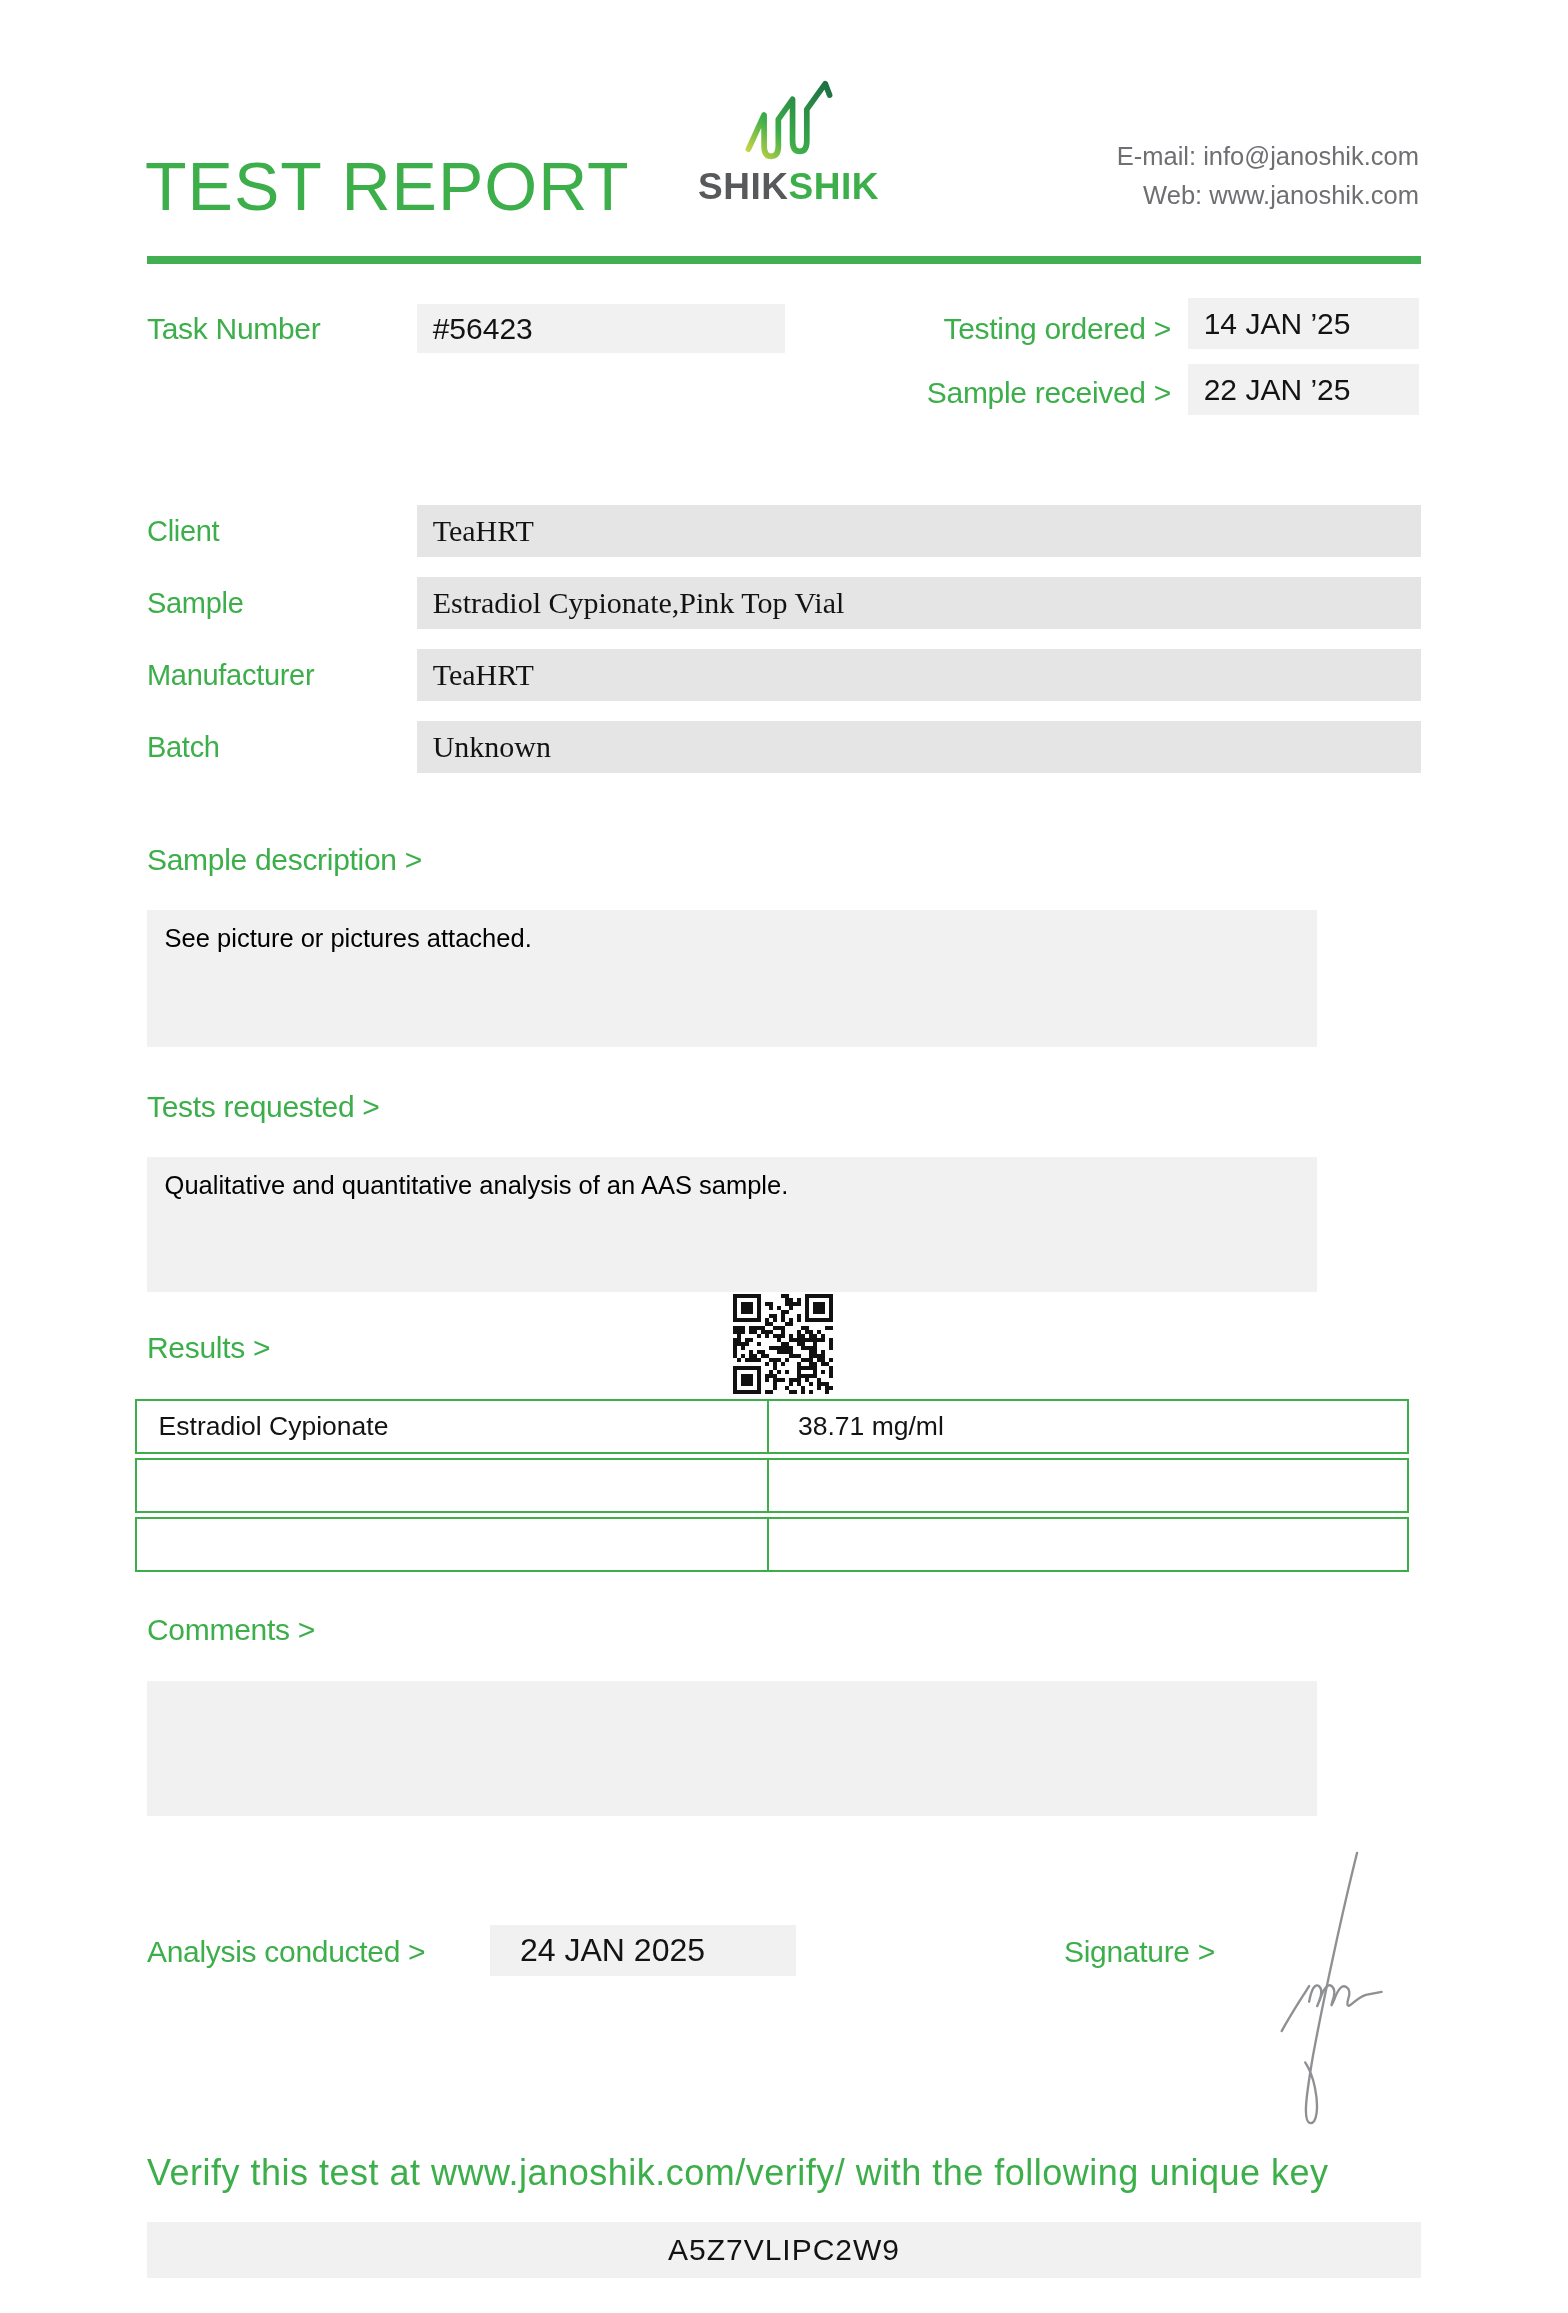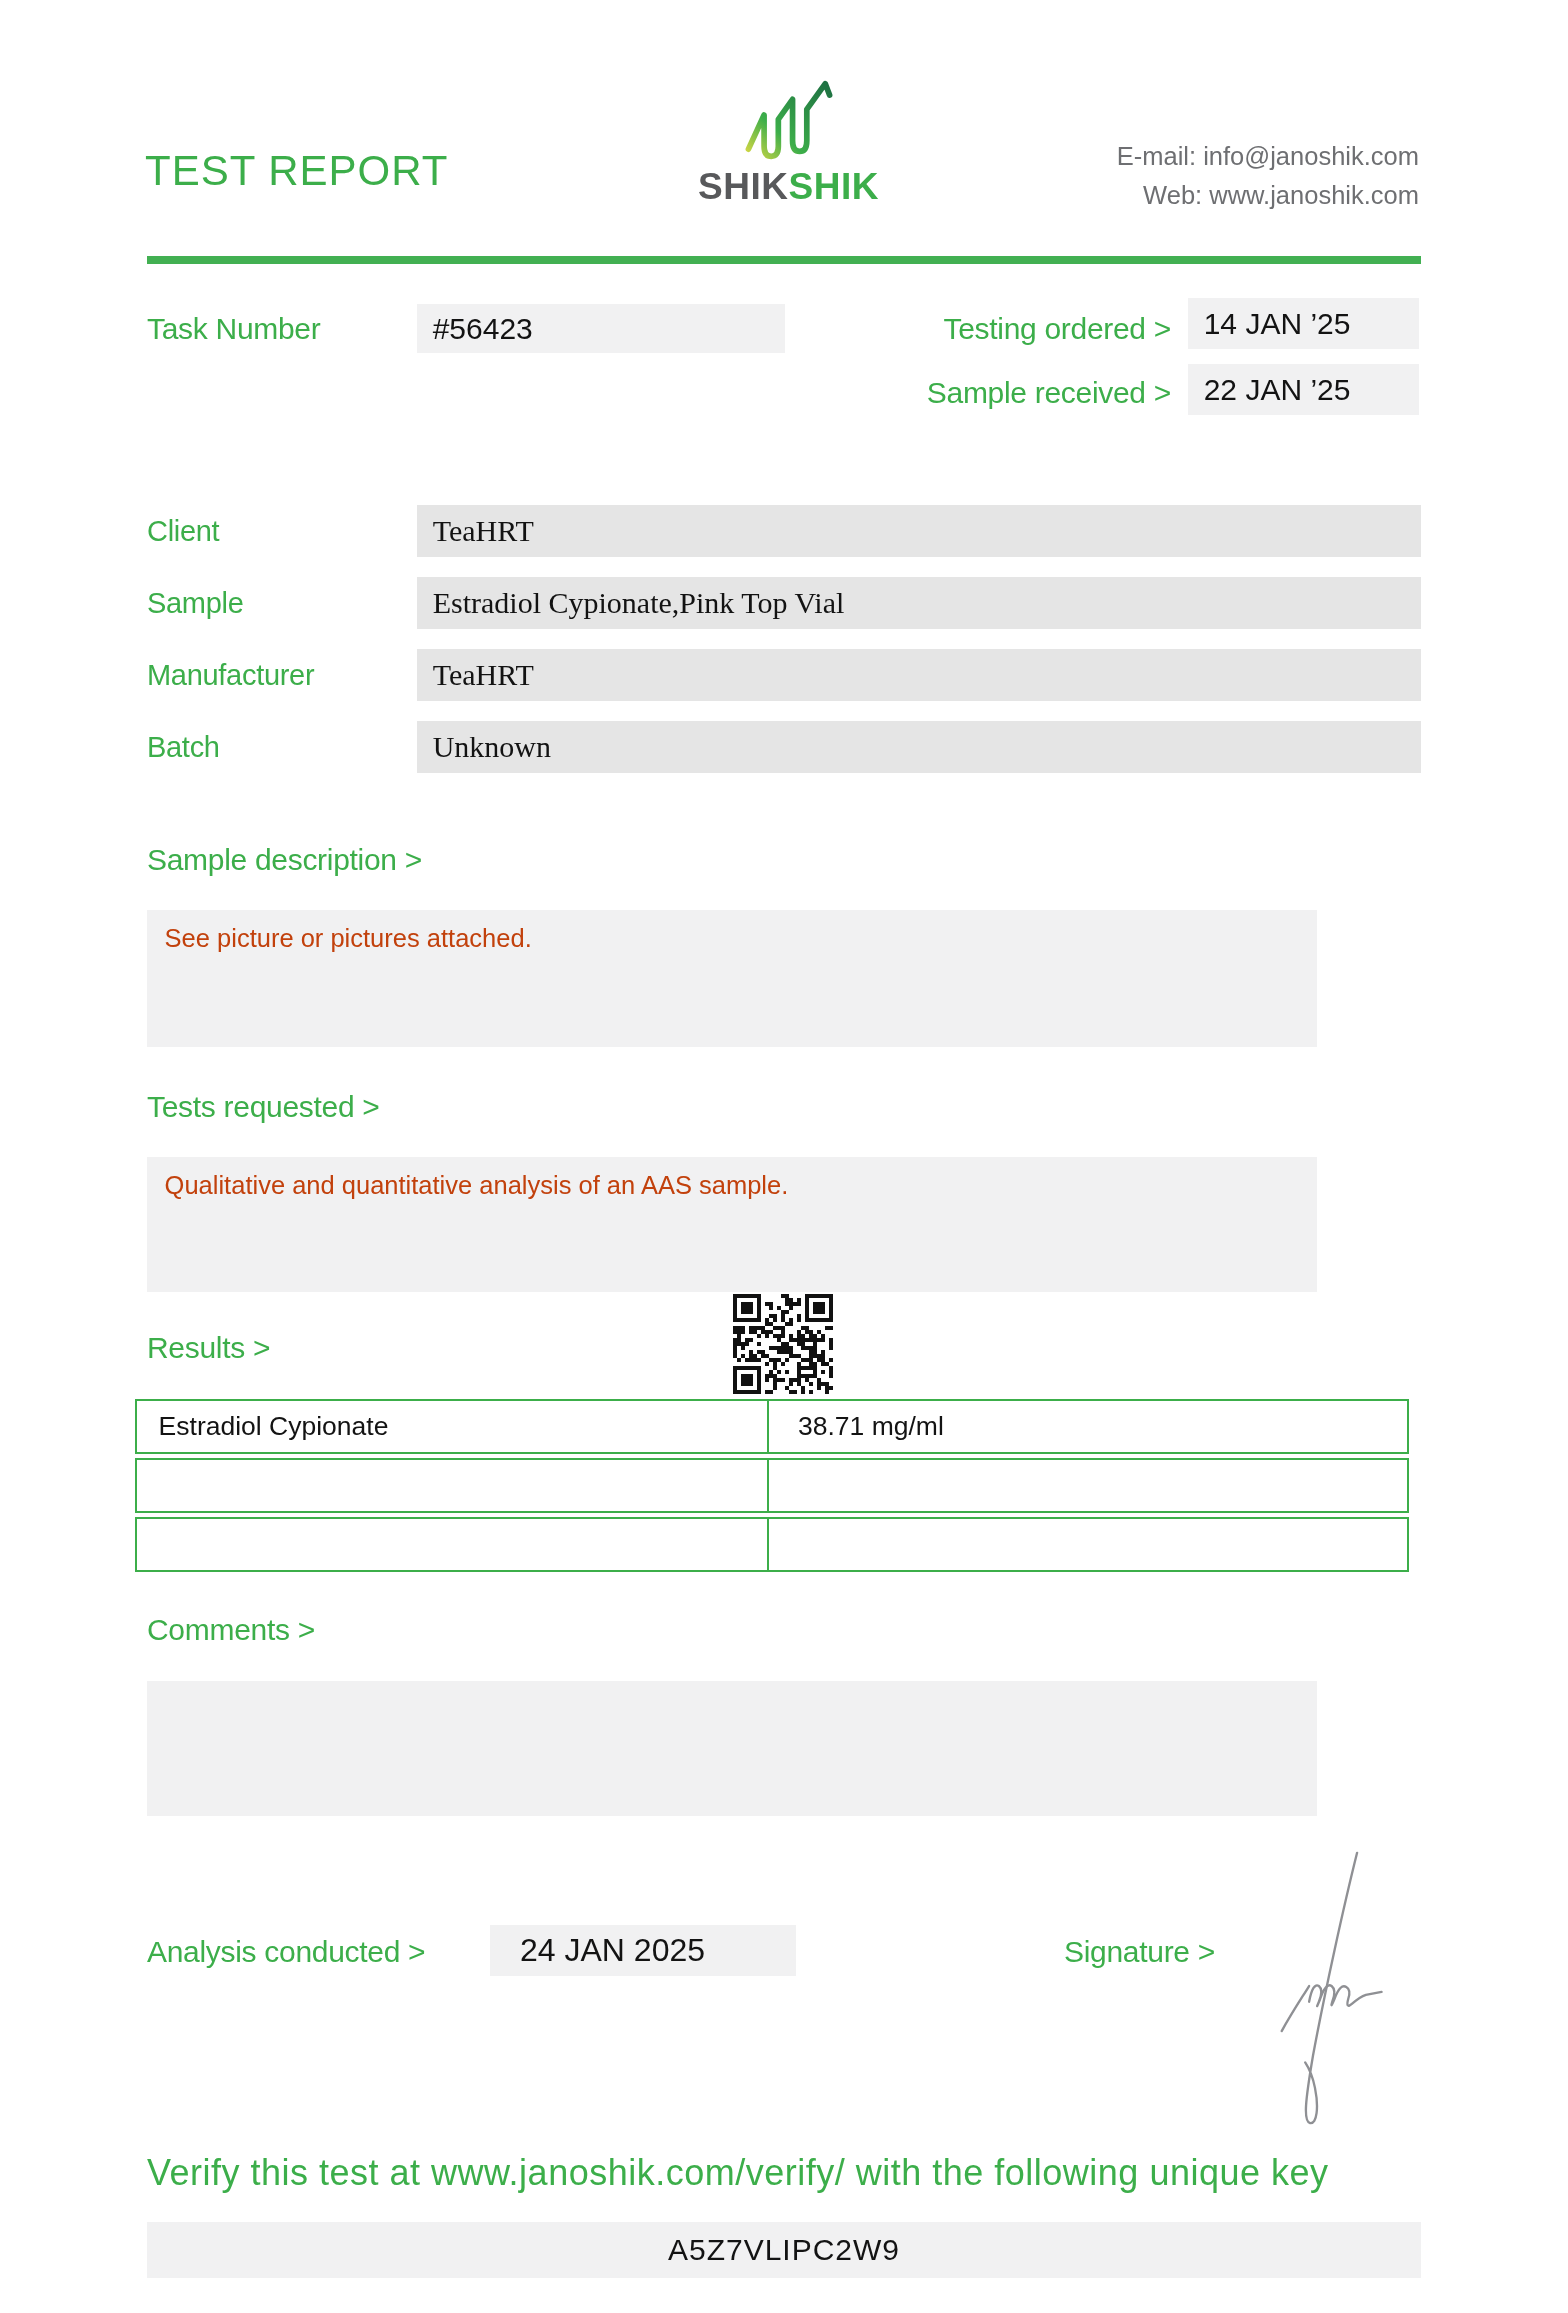--- a/index.html
+++ b/index.html
@@ -1,41 +1,41 @@
 <!DOCTYPE html>
 <html><head>
 <meta charset="utf-8">
 <style>
   html,body{margin:0;padding:0;background:#ffffff;}
   body{font-family:"Liberation Sans", sans-serif;color:#131313;}
   .page{position:relative;width:1568px;height:2313px;background:#fff;overflow:hidden;}
 
   
-  .title{position:absolute;left:145px;top:147px;font-size:42px;letter-spacing:1px;color:#3cae4a;white-space:nowrap;}
+  .title{position:absolute;left:145px;top:147px;font-size:68px;letter-spacing:1px;color:#3cae4a;white-space:nowrap;}
   .logo{position:absolute;left:676px;top:78px;width:225px;text-align:center;}
   .logo-icon{display:block;margin:0 auto 3.9px auto;}
   .logo-text{font-size:37px;font-weight:700;letter-spacing:0.5px;white-space:nowrap;}
   .logo-text .jano{color:#58595b;}
   .logo-text .shik{color:#3cae4a;}
   .contact{position:absolute;right:149px;top:137px;text-align:right;font-size:25.5px;line-height:39px;color:#6e6f72;white-space:nowrap;}
   .divider{position:absolute;left:147px;top:256px;width:1274px;height:7.8px;background:#42b052;}
 
   
   .glabel{position:absolute;color:#3cae4a;font-size:30px;letter-spacing:-0.3px;white-space:nowrap;}
   .vbox{position:absolute;background:#f1f1f2;display:flex;align-items:center;box-sizing:border-box;padding:0 15.7px;font-size:30px;color:#131313;white-space:nowrap;}
   .right{text-align:right;}
 
   
   .info-rows{position:absolute;left:147px;top:505px;width:1274px;display:flex;flex-direction:column;gap:20px;}
   .info-row{display:flex;align-items:center;height:52px;}
   .info-row .lbl{width:270px;color:#3cae4a;font-size:29px;letter-spacing:-0.3px;}
   .info-row .val{flex:1;height:52px;background:#e5e5e5;display:flex;align-items:center;padding:0 15.7px;box-sizing:border-box;font-size:30px;font-family:Liberation Serif, serif;}
 
   
-  .area{position:absolute;left:147px;width:1170px;background:#f1f1f2;box-sizing:border-box;padding:13.7px 17.6px;font-size:25.5px;color:#c2410c;}
+  .area{position:absolute;left:147px;width:1170px;background:#f1f1f2;box-sizing:border-box;padding:13.7px 17.6px;font-size:25.5px;color:#000000;}
 
   
   .rtable{position:absolute;left:135px;top:1399px;width:1274px;}
   .rrow{display:flex;height:55px;border:2.9px solid #3cae4a;box-sizing:border-box;margin-bottom:3.9px;background:#fff;}
   .rcell1{width:632px;border-right:2.9px solid #3cae4a;box-sizing:border-box;display:flex;align-items:center;padding:0 21.6px;font-size:26.5px;}
   .rcell2{flex:1;display:flex;align-items:center;padding:0 29px;font-size:26.5px;}
 
   .qr{position:absolute;left:733px;top:1294px;width:100px;height:100px;}
 
   

